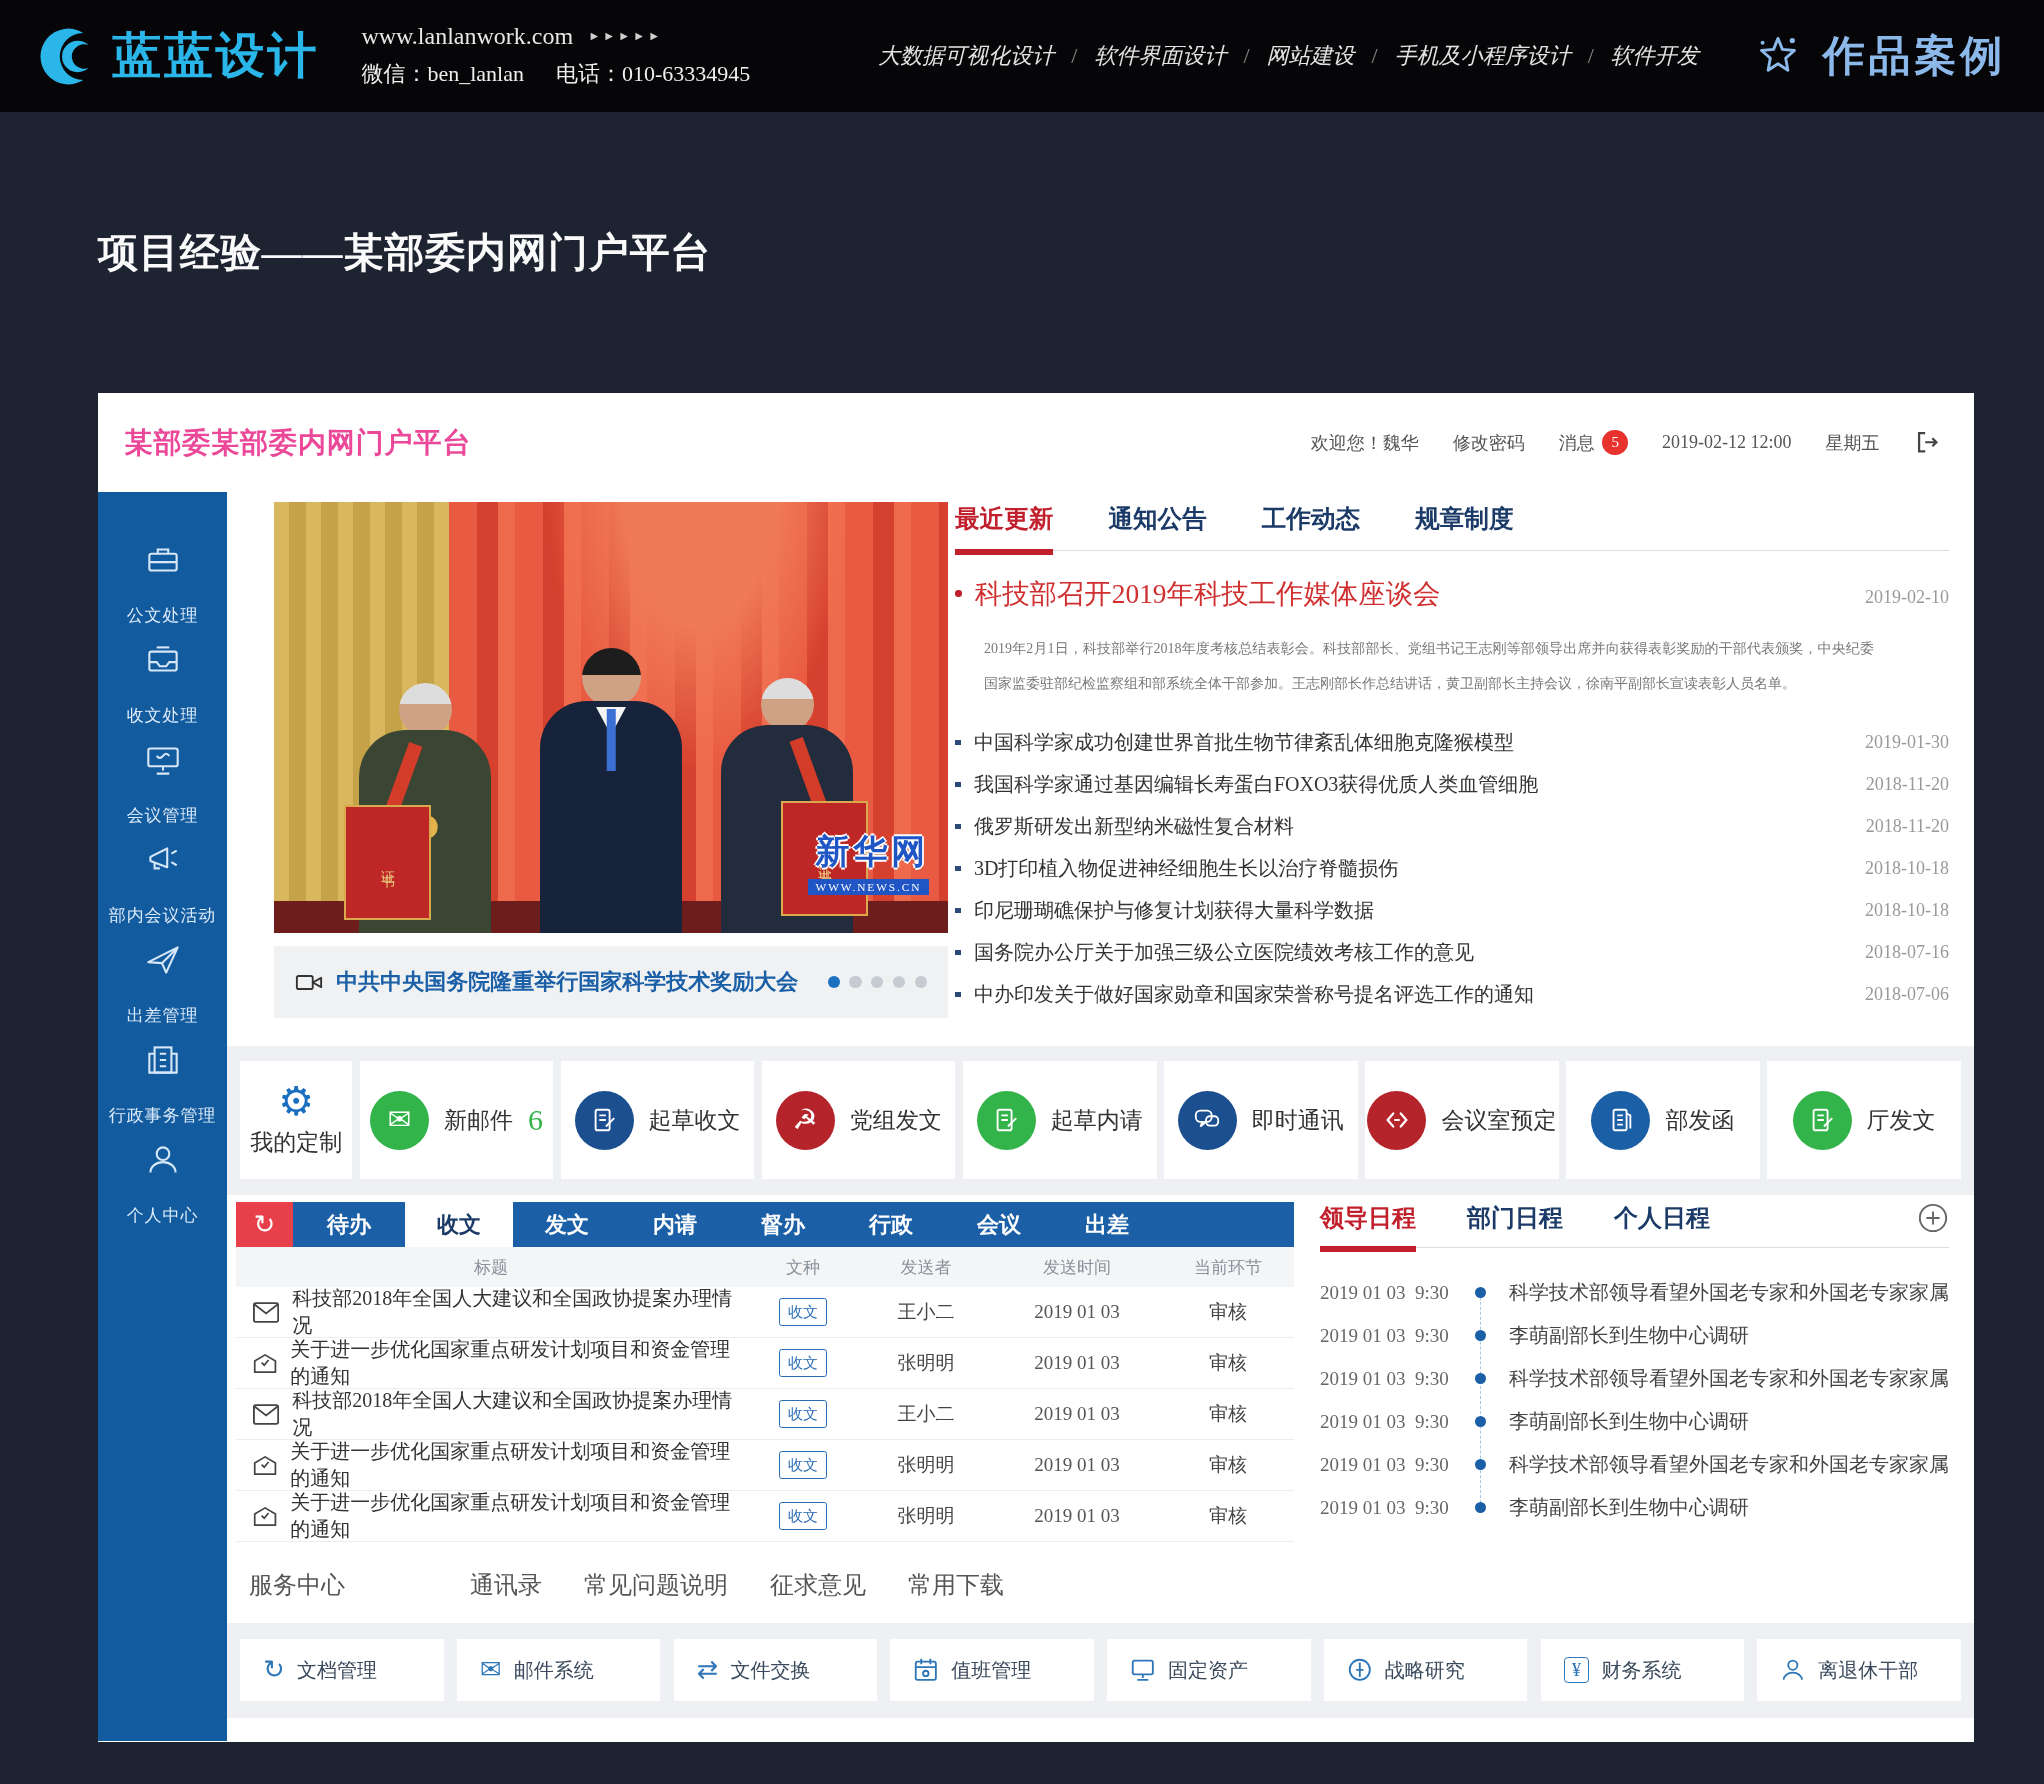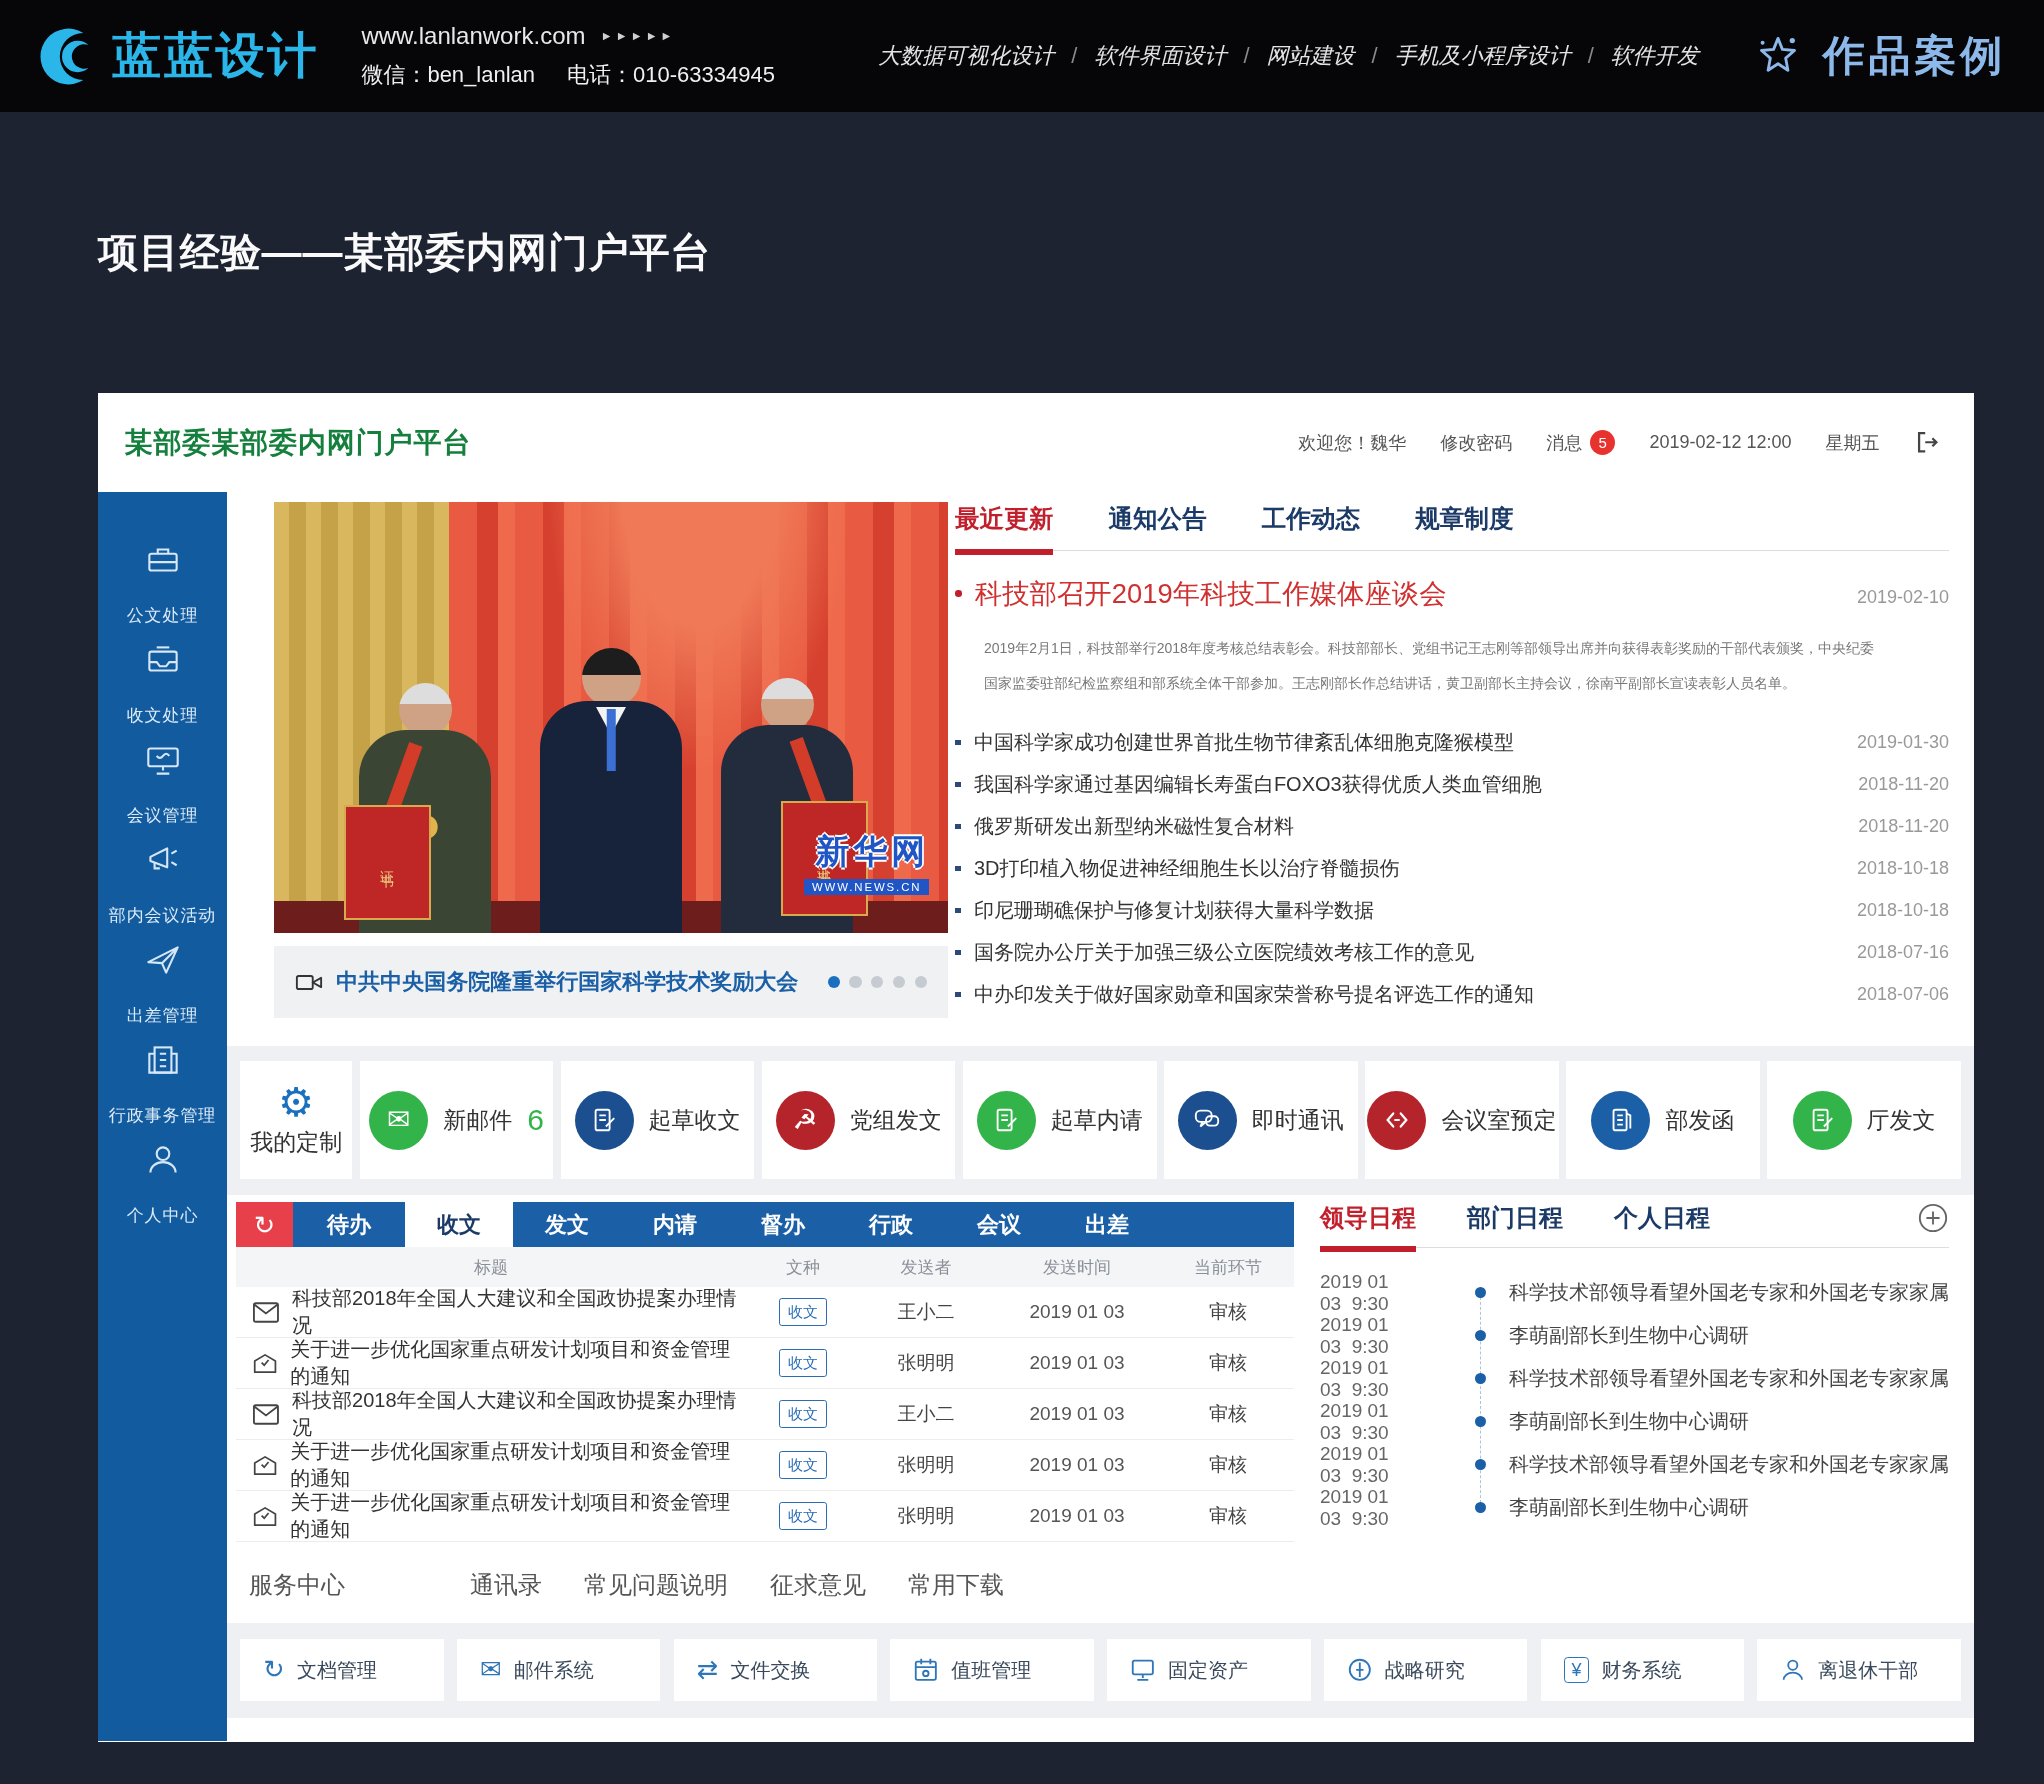--- a/index.html
+++ b/index.html
@@ -3,21 +3,21 @@
 <meta charset="utf-8">
 <style>
   * { box-sizing: border-box; margin: 0; padding: 0; }
   html,body { width:2044px; height:1785px; }
   body {
     font-family: "Liberation Sans", "DejaVu Sans", sans-serif;
     background:#1d2330;
     position:relative;
     overflow:hidden;
   }
-  .canvas { position:absolute; inset:0; width:2044px; height:1655px; background:#1d2330; }
+  .canvas { position:absolute; inset:0; width:2044px; height:1655px; background:#1d2330;font-family:Liberation Serif, serif; }
 
   
   .site-header {
     position:absolute; left:0; top:0; width:2044px; height:112px;
     background:#060608; display:flex; align-items:center; padding:0 38px;
   }
   .logo { display:flex; align-items:center; gap:13.2px; cursor:pointer; }
   .logo-text { color:#2bb6ea; font-size:49px; font-weight:bold; letter-spacing:2.8px; }
   .contact { margin-left:42px; color:#e8e8e8; }
   .site-url { font-size:24px; display:flex; align-items:center; gap:15px; }
@@ -30,21 +30,21 @@
   .portfolio { display:flex; align-items:center; gap:23px; cursor:pointer; }
   .portfolio-text { color:#8cb9ea; font-size:42px; font-weight:bold; letter-spacing:3.8px; }
 
   
   .page-title { position:absolute; left:98px; top:225px; color:#fafafa; font-size:40px; font-weight:bold; letter-spacing:0.9px; }
 
   
   .panel { position:absolute; left:98px; top:393px; width:1876px; height:1349px; background:#ffffff; }
 
   .portal-header { position:absolute; left:0; top:0; right:0; height:99px; display:flex; align-items:center; padding:0 34px 0 26.5px; }
-  .portal-title { font-size:28px; font-weight:bold; color:#15803d; letter-spacing:0.9px; }
+  .portal-title { font-size:28px; font-weight:bold; color:#ec4899; letter-spacing:0.9px; }
   .topbar { margin-left:auto; display:flex; align-items:center; gap:34px; font-size:18px; color:#555; }
   .topbar .link { cursor:pointer; }
   .msg { display:flex; align-items:center; gap:7.6px; cursor:pointer; }
   .msg-badge { width:25.6px; height:25.6px; border-radius:50%; background:#e8322e; color:#fff; font-size:15px; display:flex; align-items:center; justify-content:center; }
   .logout { cursor:pointer; display:flex; align-items:center; }
 
   
   .sidebar { position:absolute; left:0; top:99px; width:129px; height:1249px; background:#135b9f; padding-top:40px; }
   .side-item { height:100px; display:flex; flex-direction:column; align-items:center; justify-content:center; gap:26px; cursor:pointer; }
   .side-item svg { display:block; }

